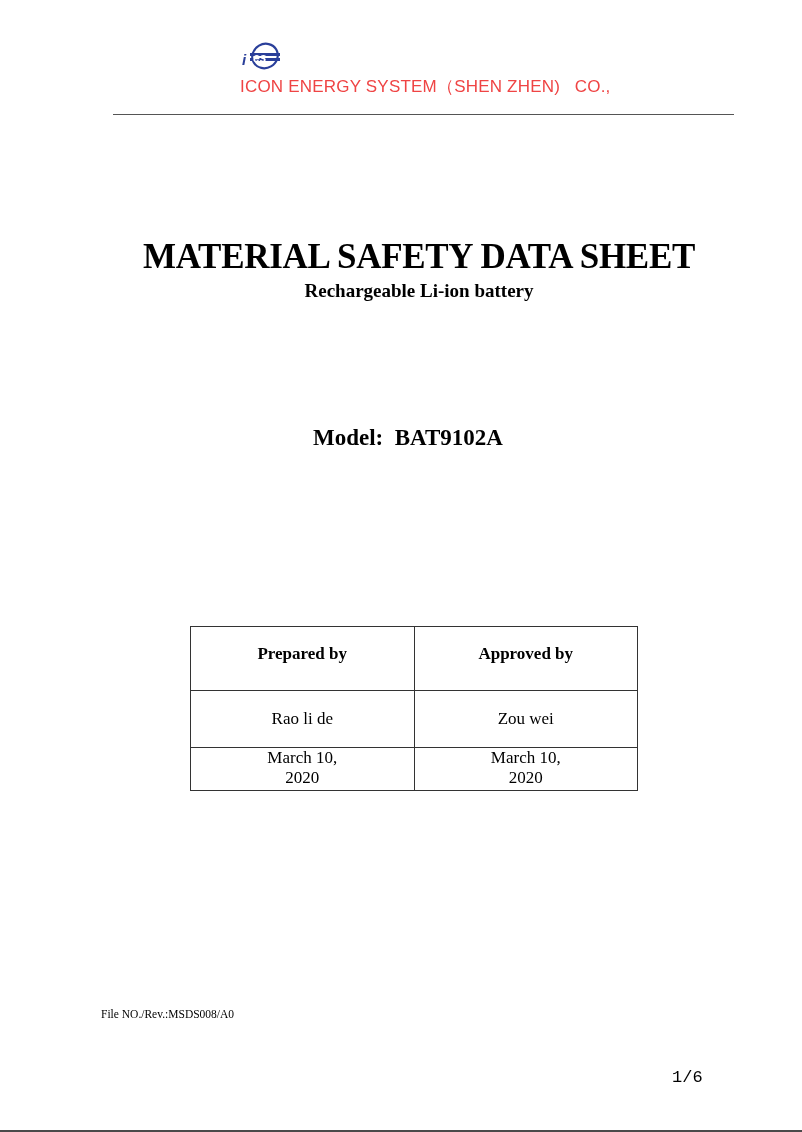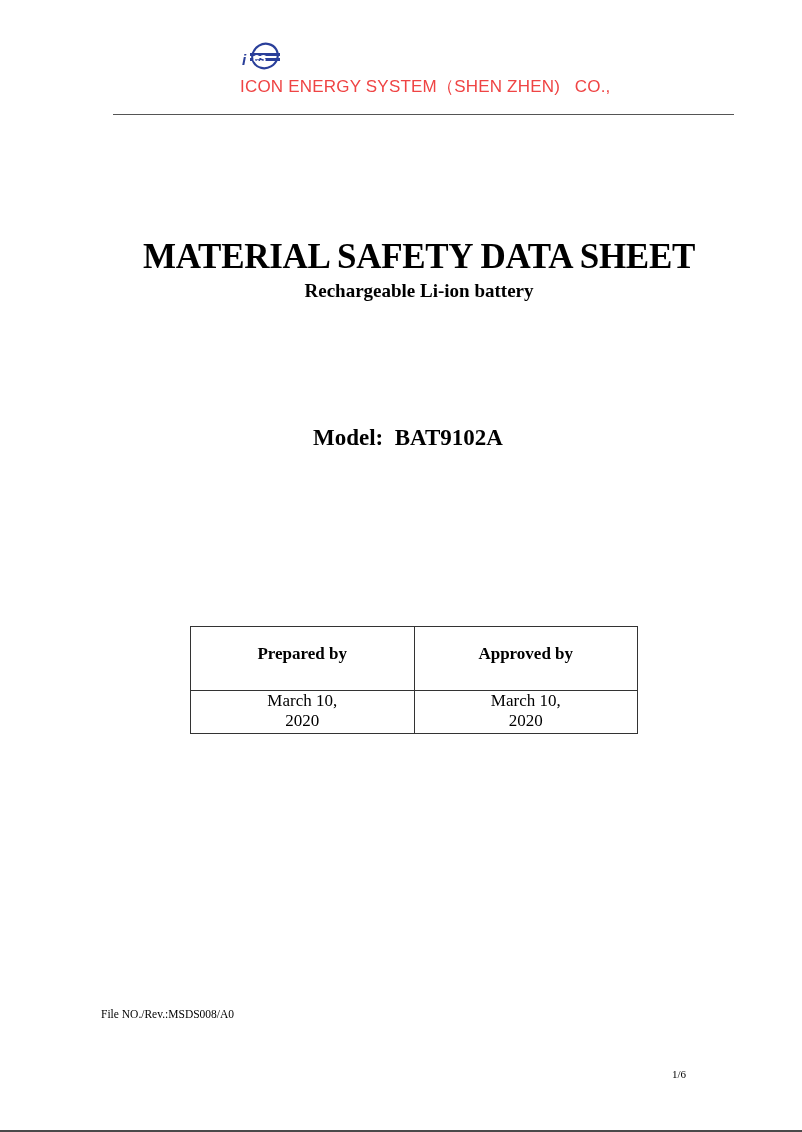--- a/index.html
+++ b/index.html
@@ -42,21 +42,21 @@
       position: absolute; left: 190px; top: 626px; width: 448px;
       border-collapse: collapse; table-layout: fixed; font-size: 17px;
     }
     table.approval td {
       border: 1px solid #333; text-align: center; padding: 0; line-height: 20px;
     }
     table.approval tr.r-head td { height: 46px; vertical-align: top; font-weight: bold; padding-top: 17px; }
     table.approval tr.r-name td { height: 56px; vertical-align: middle; }
     table.approval tr.r-date td { height: 42px; vertical-align: top; }
     .footer-left { left: 101px; top: 1008px; font-size: 11.5px; }
-    .footer-right { left: 672px; top: 1068px; font-size: 11px; }
+    .footer-right { left: 672px; top: 1068px; font-size: 17px; font-family: Liberation Mono, monospace; }
     .bottom-edge { left: 0; top: 1130px; width: 802px; height: 2px; background: #4a4a4a; }
   </style>
 </head>
 <body>
 
 <div class="abs logo-row">
   <svg class="logo-mark" viewBox="0 0 42 30">
     <ellipse cx="24" cy="15" rx="13" ry="12" fill="none" stroke="#2a3f9a" stroke-width="2.2" transform="rotate(-30 24 15)"></ellipse>
     <text x="1" y="24" font-family="Liberation Sans, sans-serif" font-style="italic" font-weight="bold" font-size="15" fill="#2a3f9a">i</text>
     <rect x="9" y="12" width="30" height="3" fill="#2a3f9a"></rect>
@@ -73,20 +73,24 @@
 <div class="abs subtitle">Rechargeable Li-ion battery</div>
 
 <div class="abs model">Model:  BAT9102A</div>
 
 <table class="approval">
   <tbody>
       <tr class="r-head">
     <td>Prepared by</td>
     <td>Approved by</td>
   </tr>
+  <tr class="r-name">
+    <td>Rao li de</td>
+    <td>Zou wei</td>
+  </tr>
   <tr class="r-date">
     <td>
       <div>March 10,</div>
       <div>2020</div>
     </td>
     <td>
       <div>March 10,</div>
       <div>2020</div>
     </td>
   </tr>

